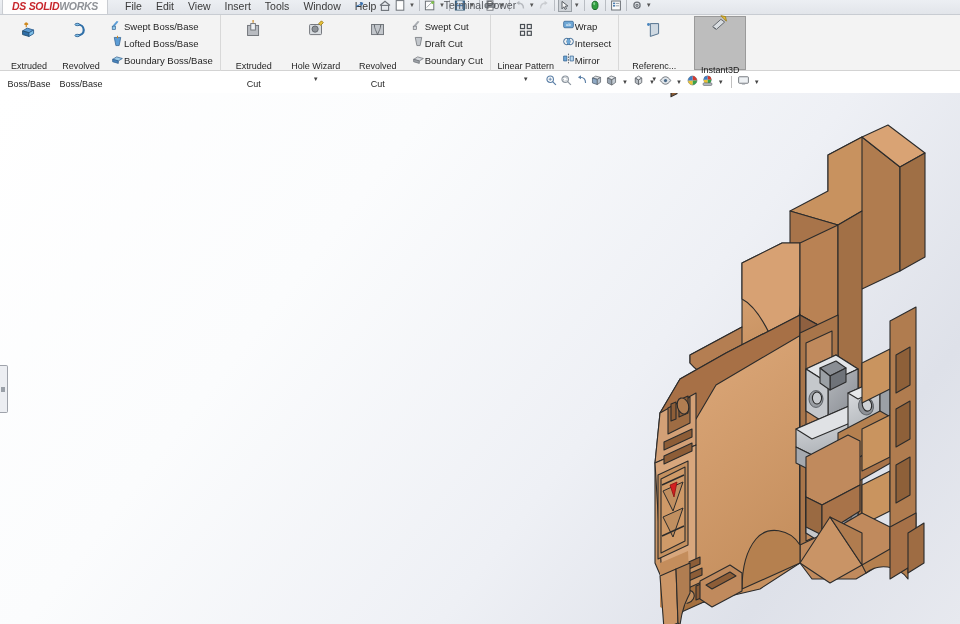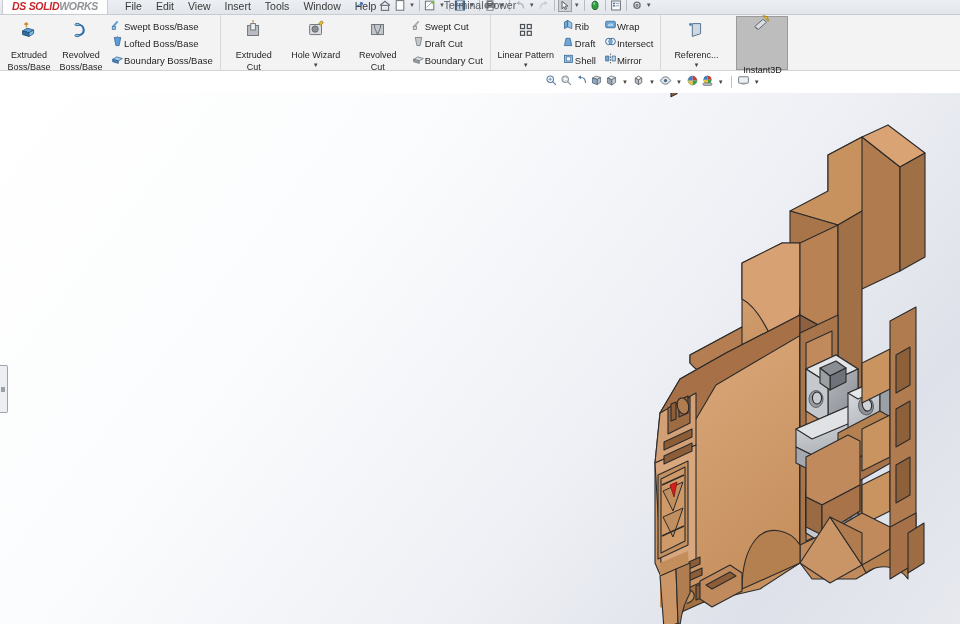--- a/index.html
+++ b/index.html
@@ -63,21 +63,21 @@
   }
   .rgroup { display: flex; align-items: center; padding: 0 3px; height: 56px; }
   .rgroup + .rgroup { border-left: 1px solid #d8d8d8; }
   .big-btn {
     width: 52px; height: 54px; display: flex; flex-direction: column;
     align-items: center; justify-content: flex-start; padding-top: 3px;
     cursor: default;
   }
   .big-btn .lbl {
     font-size: 9px; color: #1f1f1f; text-align: center;
-    line-height: 12px; margin-top: 4px; white-space: pre-line;
+    line-height: 18px; margin-top: 12px; white-space: pre-line;
   }
   .big-btn.wide { width: 60px; }
   .big-btn.w2 { width: 64px; }
   .col-small { display: flex; flex-direction: column; justify-content: center; height: 54px; }
   .small-btn {
     height: 17px; display: flex; align-items: center; 
     padding: 0 4px; cursor: default;
   }
   .small-btn .lbl { font-size: 9.5px; color: #1f1f1f; white-space: nowrap; }
   .dropcaret { font-size: 6px; color: #444; line-height: 6px; margin-top: 1px; }
@@ -384,48 +384,20 @@
         <span>
           <svg class="ic-lg" viewBox="0 0 24 24">
               <rect x="6" y="6" width="4.4" height="4.4" fill="none" stroke="#4a4f55" stroke-width="1.3"></rect>
               <rect x="13.4" y="6" width="4.4" height="4.4" fill="none" stroke="#4a4f55" stroke-width="1.3"></rect>
               <rect x="6" y="13.4" width="4.4" height="4.4" fill="none" stroke="#4a4f55" stroke-width="1.3"></rect>
               <rect x="13.4" y="13.4" width="4.4" height="4.4" fill="none" stroke="#4a4f55" stroke-width="1.3"></rect>
             </svg>
         </span>
         <span class="lbl">Linear Pattern</span>
         <span class="dropcaret">▼</span>
-      </div>
-      <div class="col-small">
-        <div class="small-btn">
-          <span>
-            <svg class="ic-sm" viewBox="0 0 16 16">
-                <path d="M3 13V5l4-2v8z" fill="#6fa8d6" stroke="#2f5f8f" stroke-width=".9"></path>
-                <path d="M7 11l5 2V6L7 3z" fill="#9ccbe8" stroke="#2f5f8f" stroke-width=".9"></path>
-              </svg>
-          </span>
-          <span class="lbl">Rib</span>
-        </div>
-        <div class="small-btn">
-          <span>
-            <svg class="ic-sm" viewBox="0 0 16 16">
-                <path d="M3 13l2-9h5l2 9z" fill="#6fa8d6" stroke="#2f5f8f" stroke-width=".9"></path>
-              </svg>
-          </span>
-          <span class="lbl">Draft</span>
-        </div>
-        <div class="small-btn">
-          <span>
-            <svg class="ic-sm" viewBox="0 0 16 16">
-                <rect x="3" y="4" width="10" height="9" fill="#9ccbe8" stroke="#2f5f8f" stroke-width=".9"></rect>
-                <rect x="5.2" y="6" width="5.6" height="5" fill="#f2f6fa" stroke="#2f5f8f" stroke-width=".8"></rect>
-              </svg>
-          </span>
-          <span class="lbl">Shell</span>
-        </div>
       </div>
       <div class="col-small">
         <div class="small-btn">
           <span>
             <svg class="ic-sm" viewBox="0 0 16 16">
                 <rect x="2" y="4" width="12" height="8" rx="1.5" fill="#6fa8d6" stroke="#2f5f8f" stroke-width=".9"></rect>
                 <text x="8" y="10.4" font-size="5.4" fill="#fff" text-anchor="middle" font-family="Liberation Sans">ab</text>
               </svg>
           </span>
           <span class="lbl">Wrap</span>

